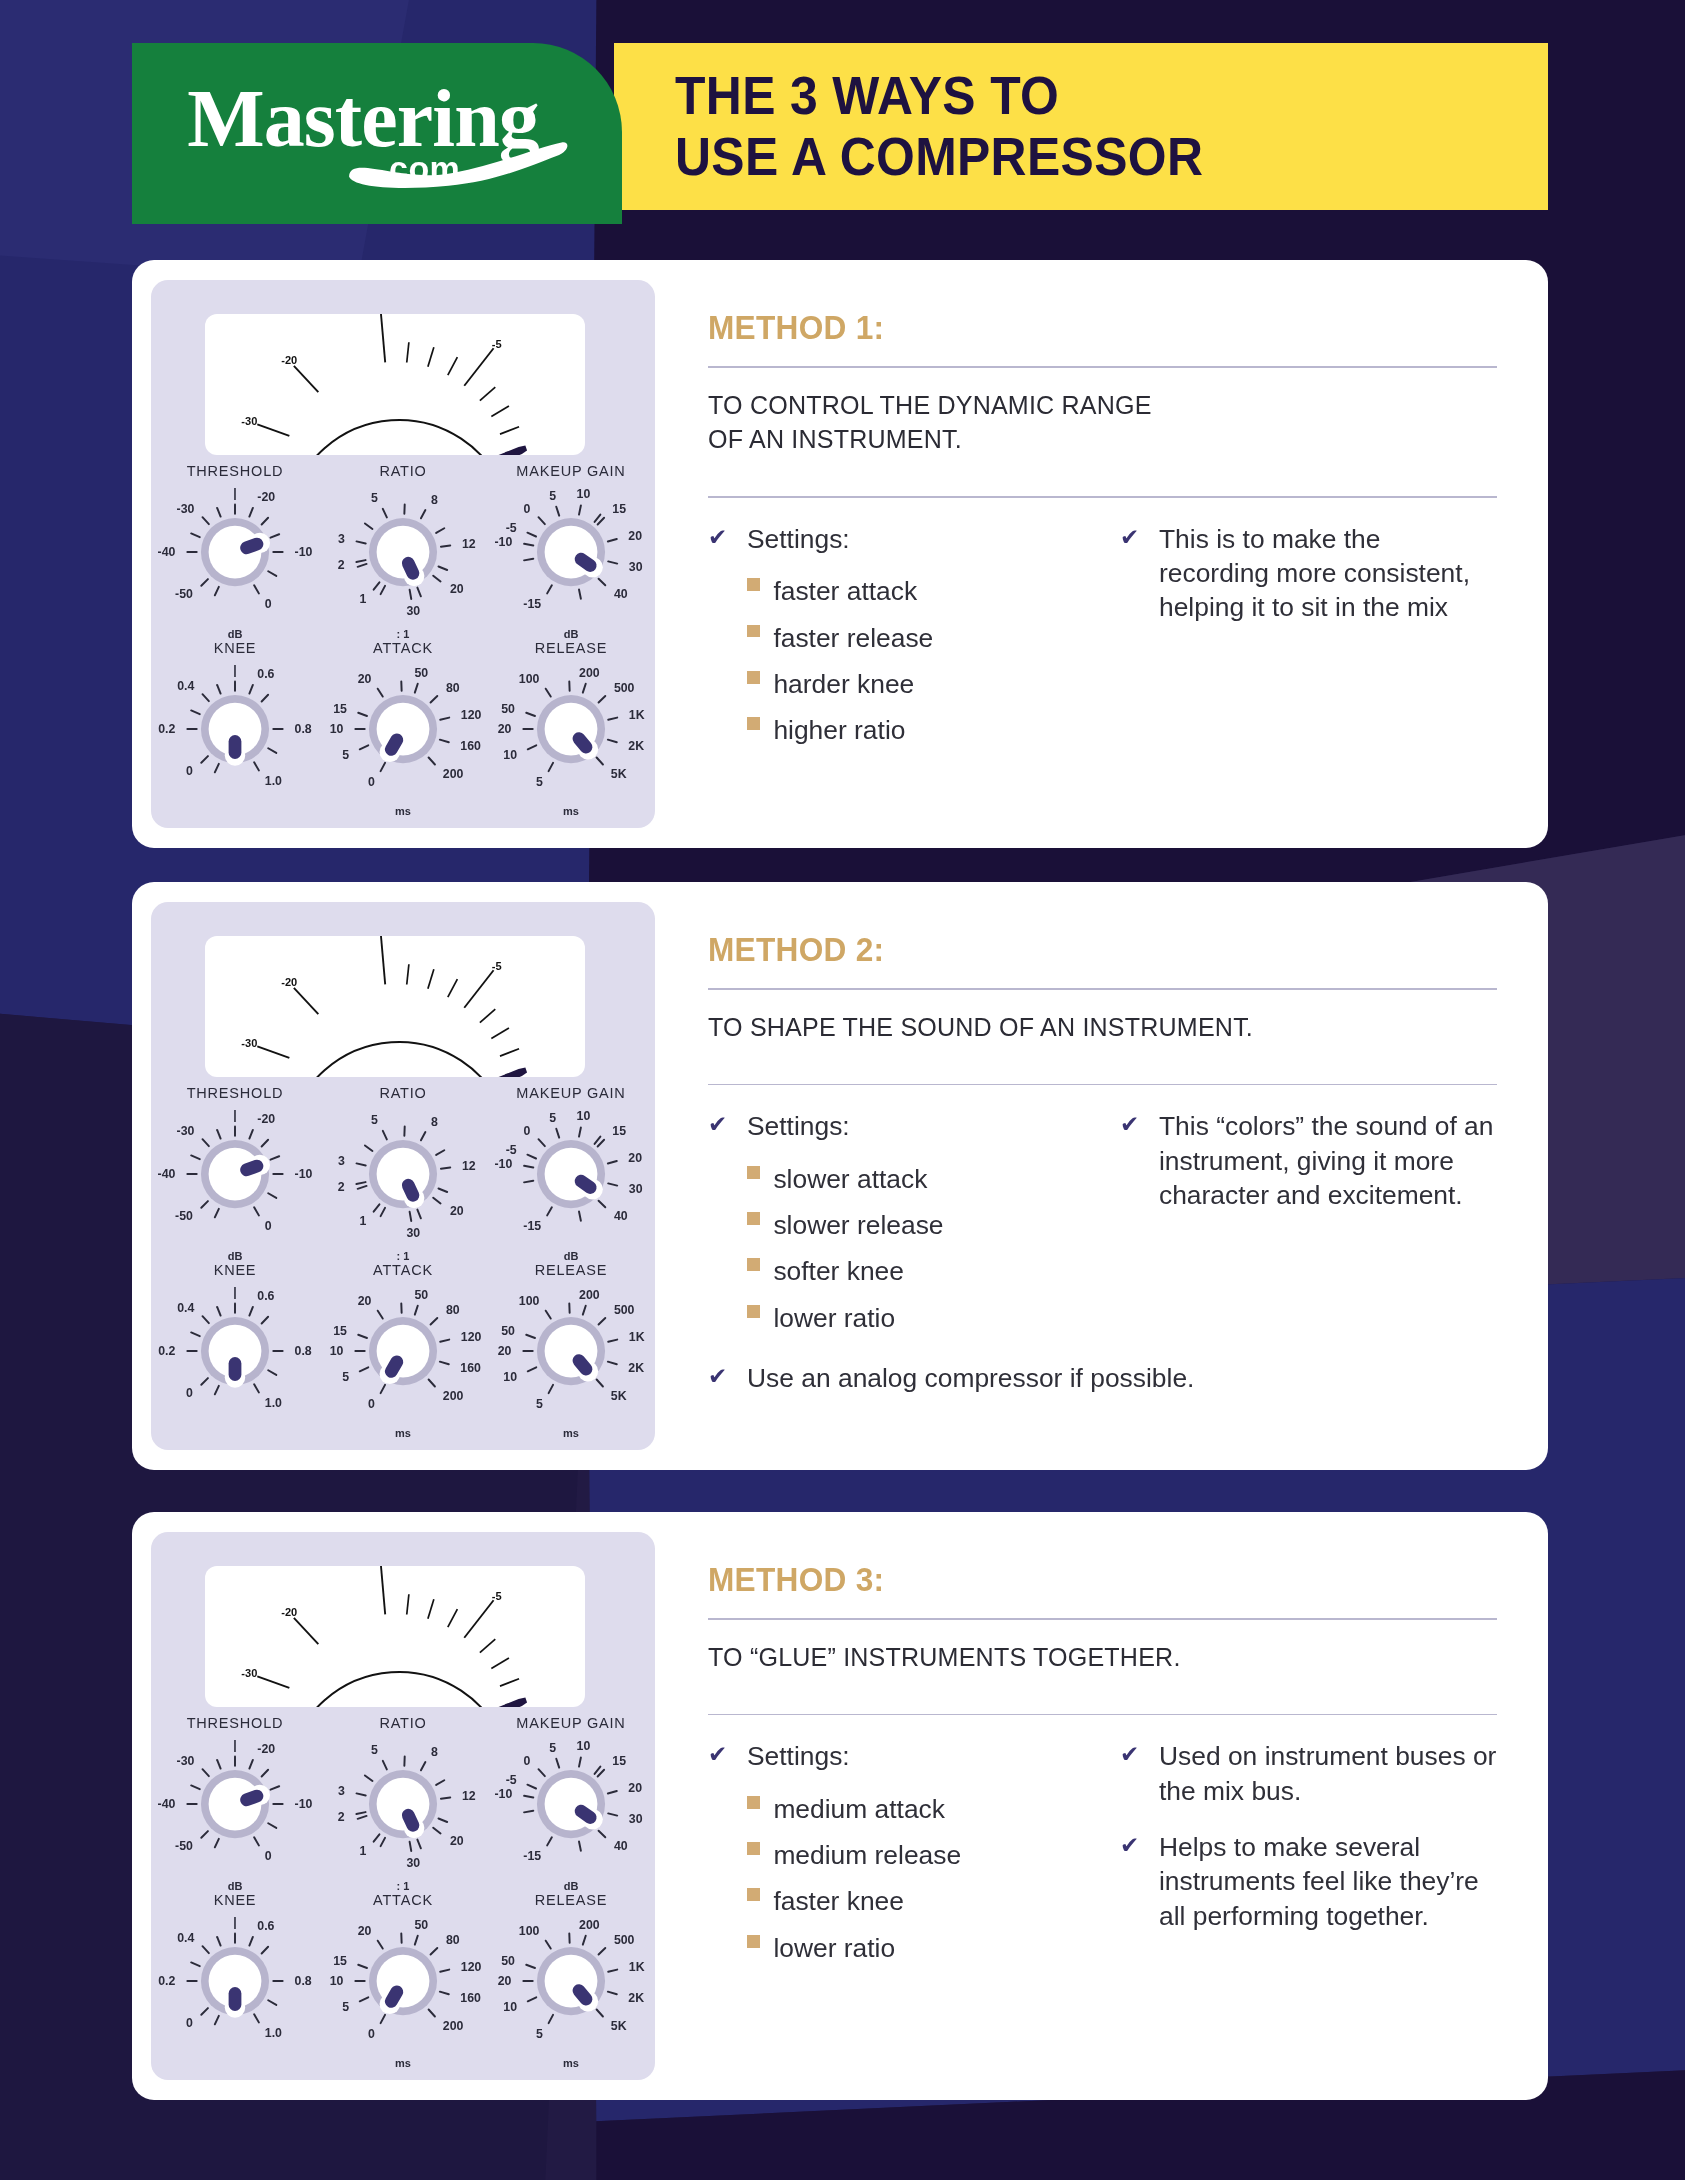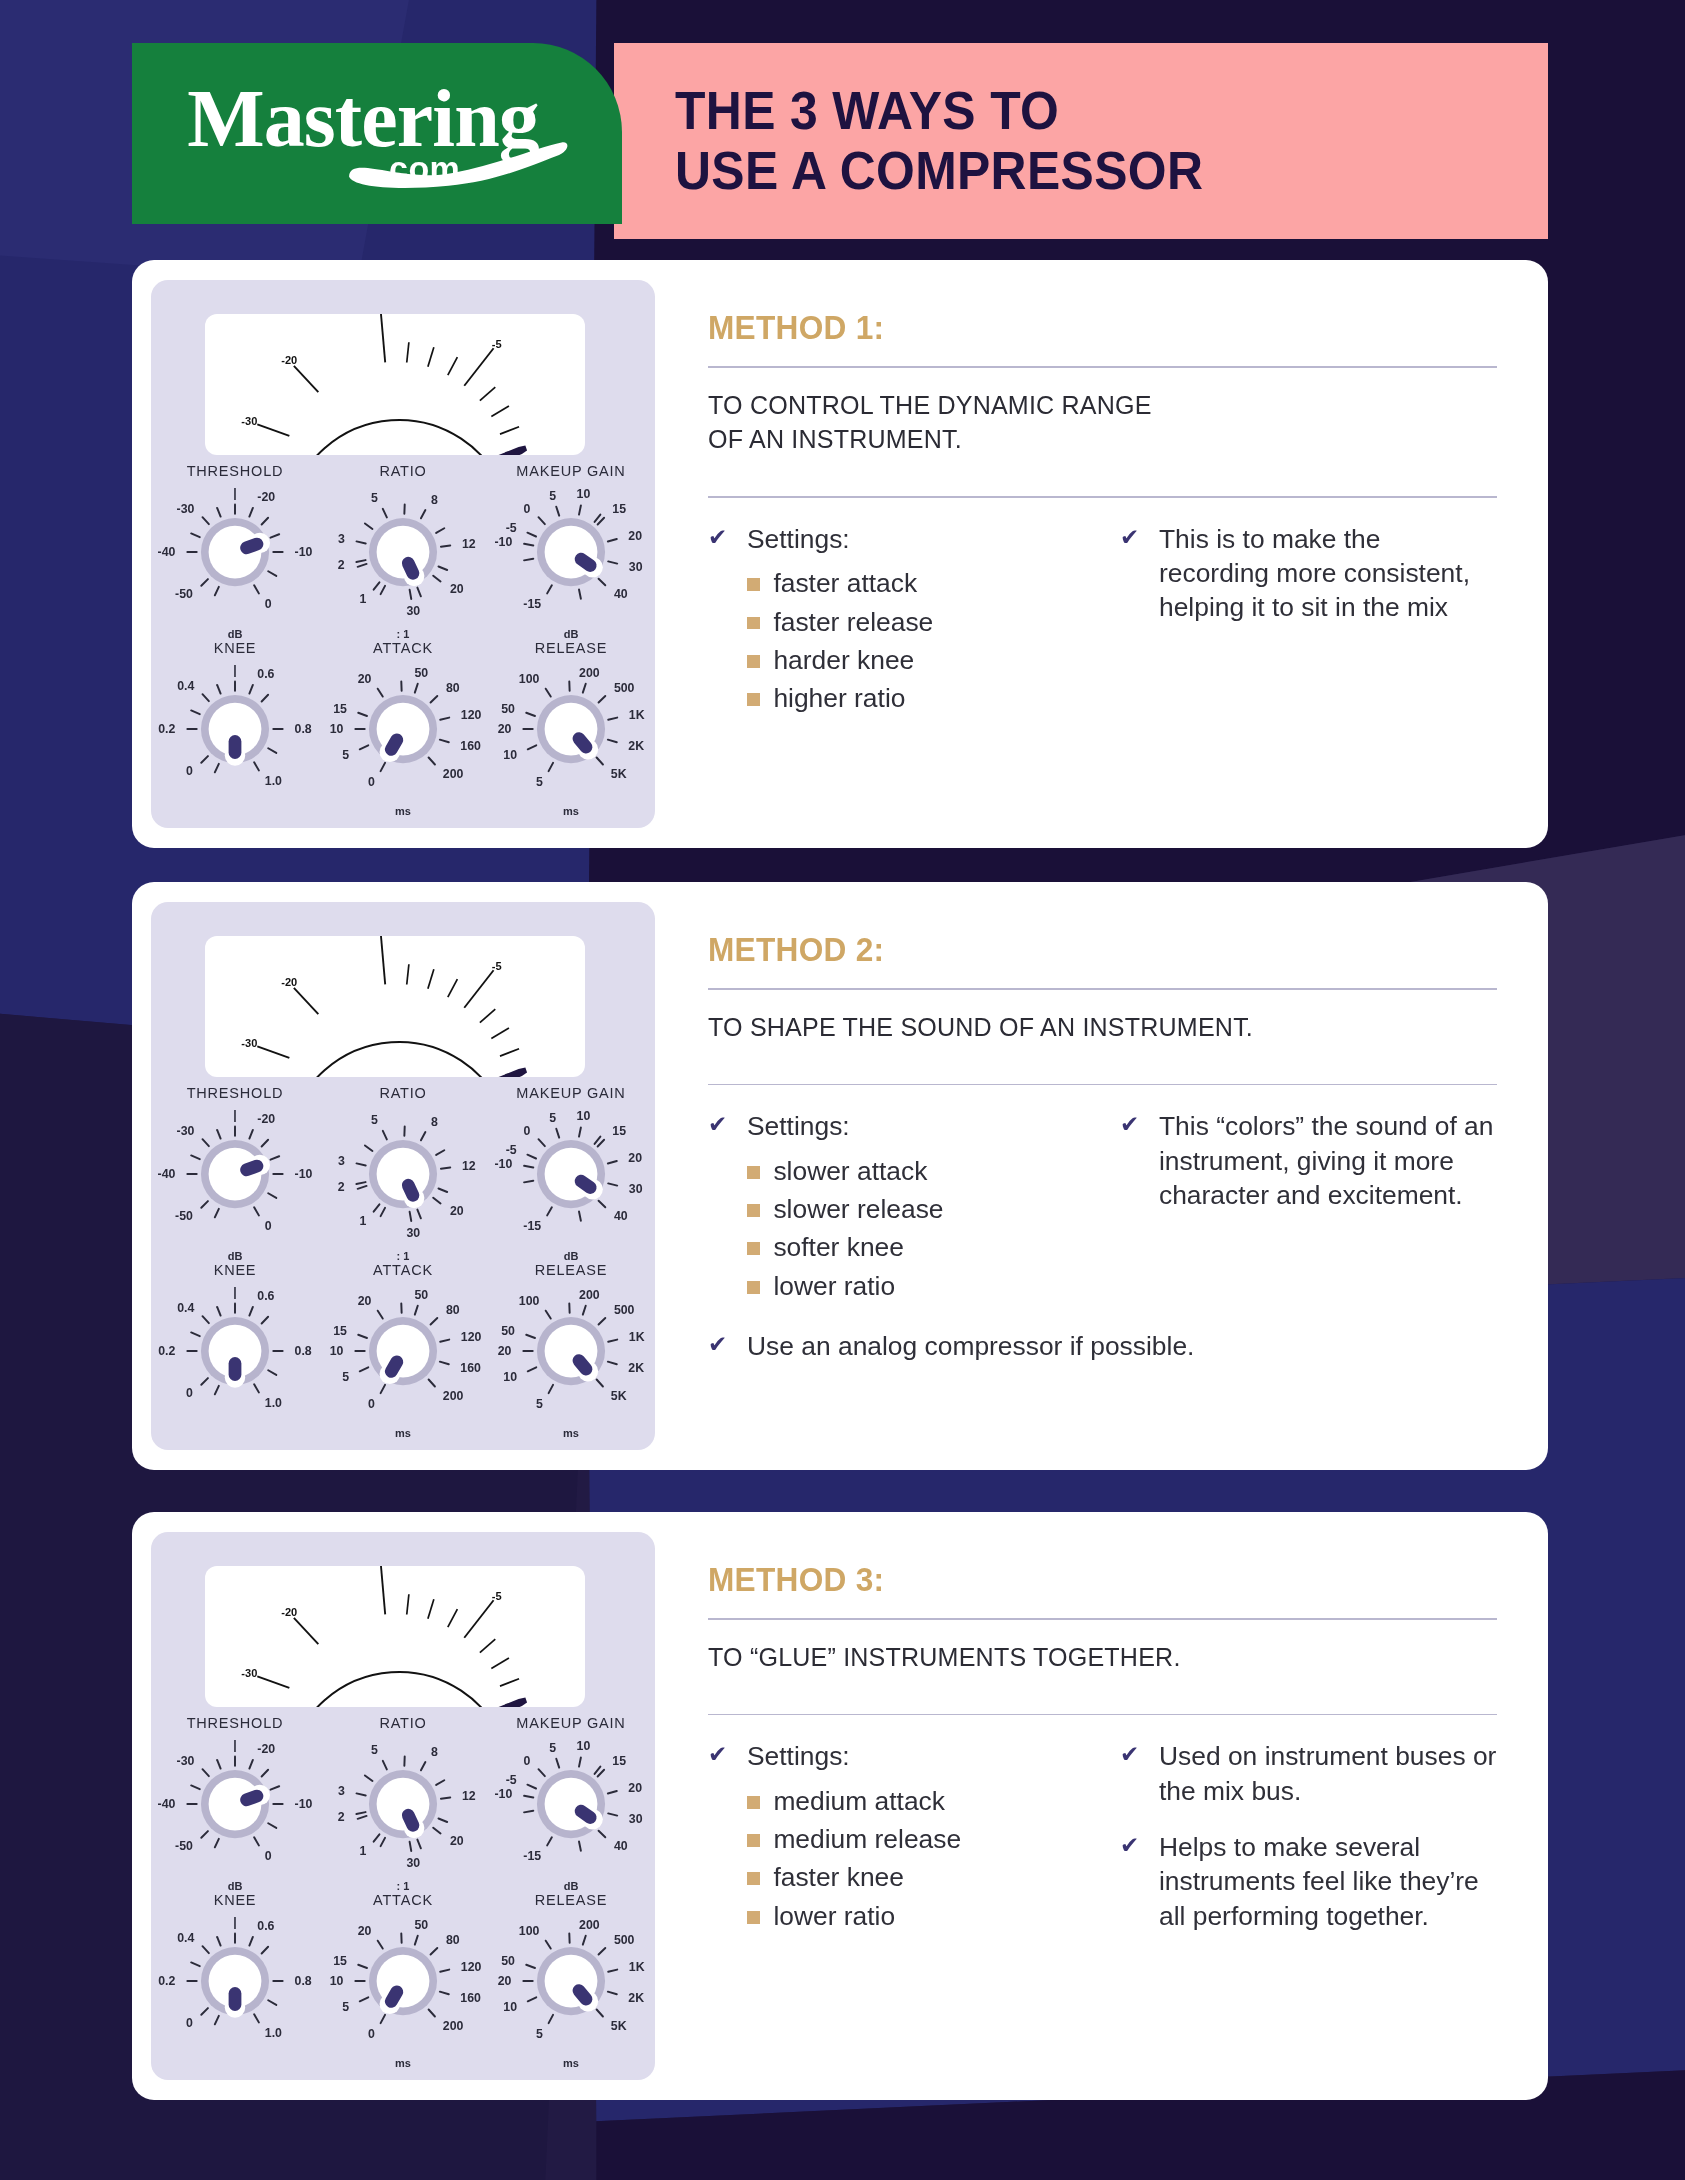--- a/index.html
+++ b/index.html
@@ -45,22 +45,22 @@
     font-weight: 700;
     font-size: 34px;
     color: #ffffff;
     position: absolute; left: 192px; top: 73px;
     letter-spacing: 0.4px;
   }
   .logo-swash { position: absolute; left: 155px; top: 63px; }
 
   .title-block {
     position: absolute; left: 482px; top: 0;
-    width: 934px; height: 196px;
-    background: #fca5a5;
+    width: 934px; height: 167px;
+    background: #fde047;
     display: flex; flex-direction: column; justify-content: center;
     padding-left: 61px;
     z-index: 2;
   }
   .title-line {
     font-family: "Liberation Sans", sans-serif;
     font-weight: 700;
     font-size: 53px;
     line-height: 1.14;
     color: #1e1240;
@@ -191,20 +191,21 @@
     flex: 0 0 auto;
     width: 12.8px; height: 12.8px;
     background: #d2ab74;
     margin-top: 12px;
   }
   .sub-text {
     font-size: 26.4px;
     line-height: 1.35;
     color: #2f2f38;
     font-weight: 300;
+    margin-top: 8px;
   }
   .spacer-item { margin-top: 22px; }
 </style>
 </head>
 <body>
 
 <div class="bg">
   <svg viewBox="0 0 1979 2560" preserveAspectRatio="none" aria-hidden="true">
     <rect x="0" y="0" width="1979" height="2560" fill="#221a44"></rect>
     <polygon points="0,0 760,0 700,1250 0,1190" fill="#262croak" style="fill:#26276b"></polygon>

